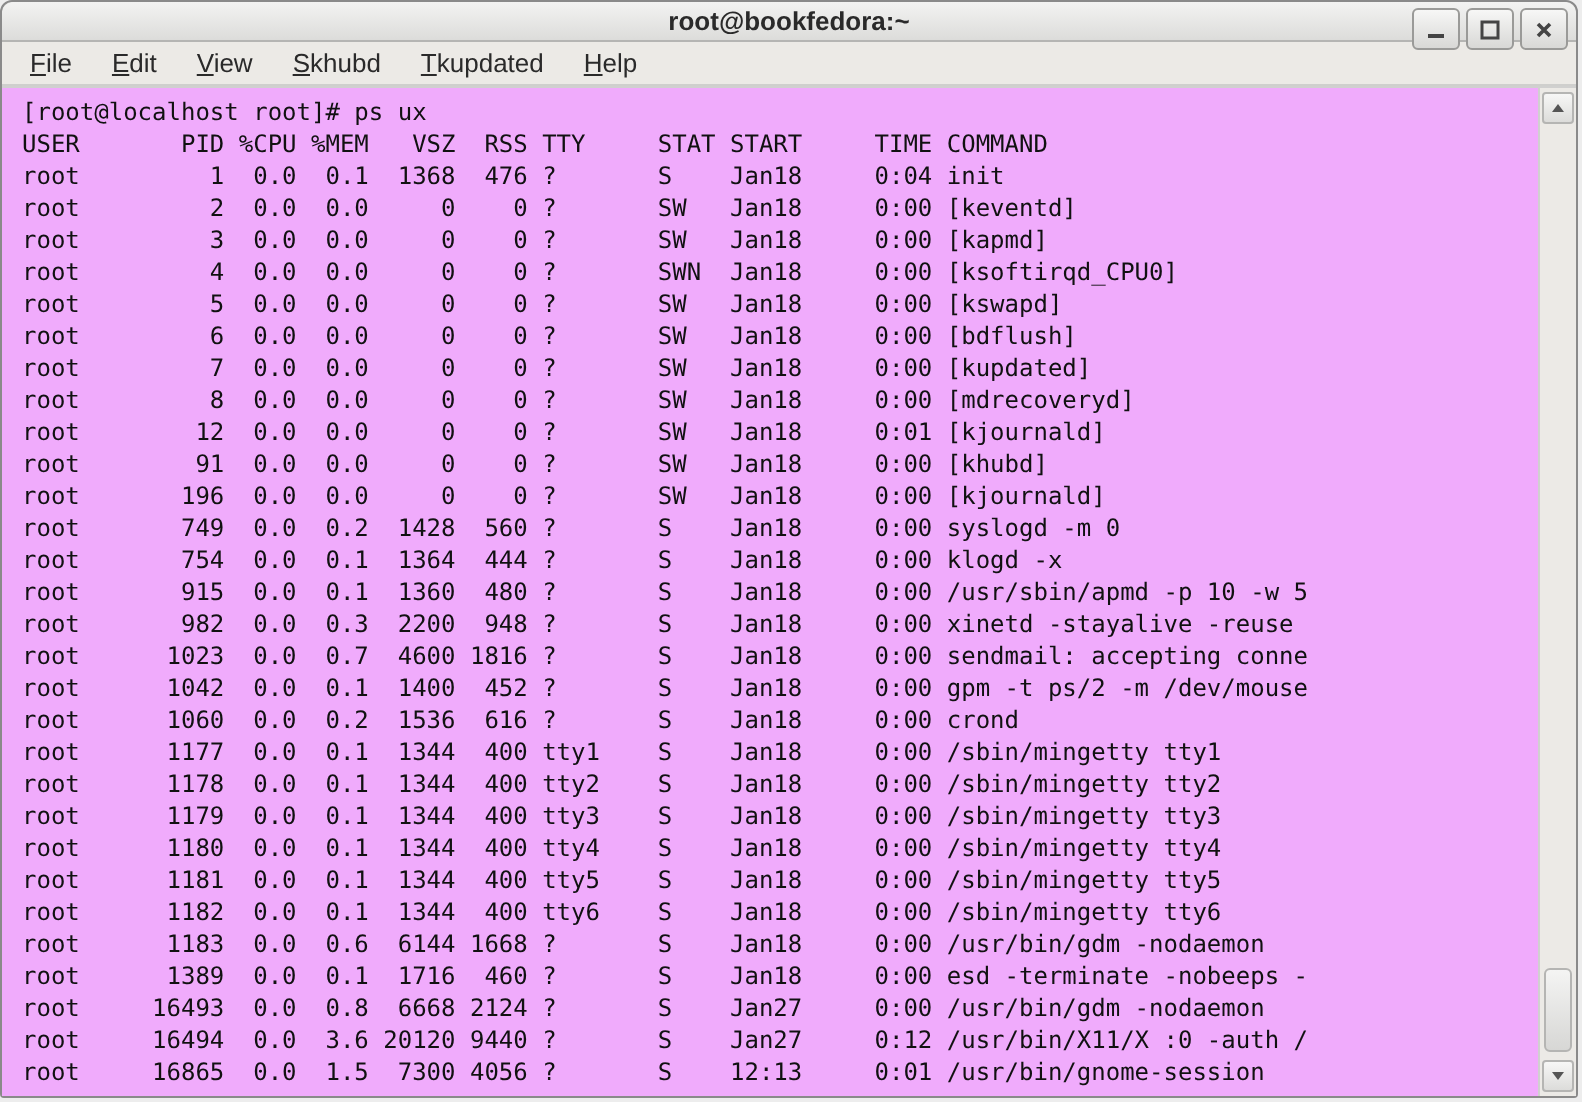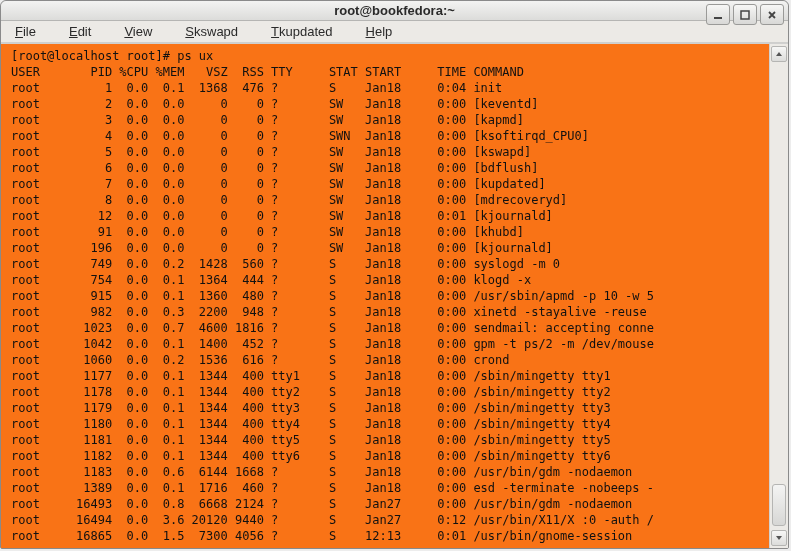--- a/index.html
+++ b/index.html
@@ -56,39 +56,39 @@
     align-items: center;
     justify-content: center;
   }
   .win-btn svg { width: 10px; height: 10px; }
 
   .menubar {
     height: 24px;
     background: #eceae6;
     border-bottom: 1px solid #cfcfcd;
     display: flex;
-    gap: 13px;
+    gap: 0;
     padding: 0 4px;
   }
   .menu-item {
     padding: 3px 10px 3px 10px;
     color: #2a2a2a;
     font-size: 13px;
   }
   .menu-item .ul { text-decoration: underline; }
 
   .content {
     flex: 1;
     display: flex;
     background: #fff;
     border-top: 1px solid #d0d0cf;
   }
   .terminal {
     flex: 1;
-    background: #f97316;
+    background: #f0abfc;
     color: #111;
     font-family: "DejaVu Sans Mono","Liberation Mono","Courier New",monospace;
     font-size: 12px;
     line-height: 16px;
     white-space: pre;
     padding: 4px 6px 4px 10px;
     overflow: hidden;
   }
   .scrollbar {
     width: 18px;
@@ -146,21 +146,21 @@
             <path d="M2 2 L8 8 M8 2 L2 8" stroke="#444" stroke-width="1.8"></path>
           </svg>
       </div>
     </div>
   </div>
 
   <div class="menubar">
     <div class="menu-item"><span class="ul">F</span><span>ile</span></div>
     <div class="menu-item"><span class="ul">E</span><span>dit</span></div>
     <div class="menu-item"><span class="ul">V</span><span>iew</span></div>
-    <div class="menu-item"><span class="ul">S</span><span>kswapd</span></div>
+    <div class="menu-item"><span class="ul">S</span><span>khubd</span></div>
     <div class="menu-item"><span class="ul">T</span><span>kupdated</span></div>
     <div class="menu-item"><span class="ul">H</span><span>elp</span></div>
   </div>
 
   <div class="content">
     <div class="terminal" id="terminal">[root@localhost root]# ps ux
 USER       PID %CPU %MEM   VSZ  RSS TTY     STAT START     TIME COMMAND
 root         1  0.0  0.1  1368  476 ?       S    Jan18     0:04 init
 root         2  0.0  0.0     0    0 ?       SW   Jan18     0:00 [keventd]
 root         3  0.0  0.0     0    0 ?       SW   Jan18     0:00 [kapmd]

